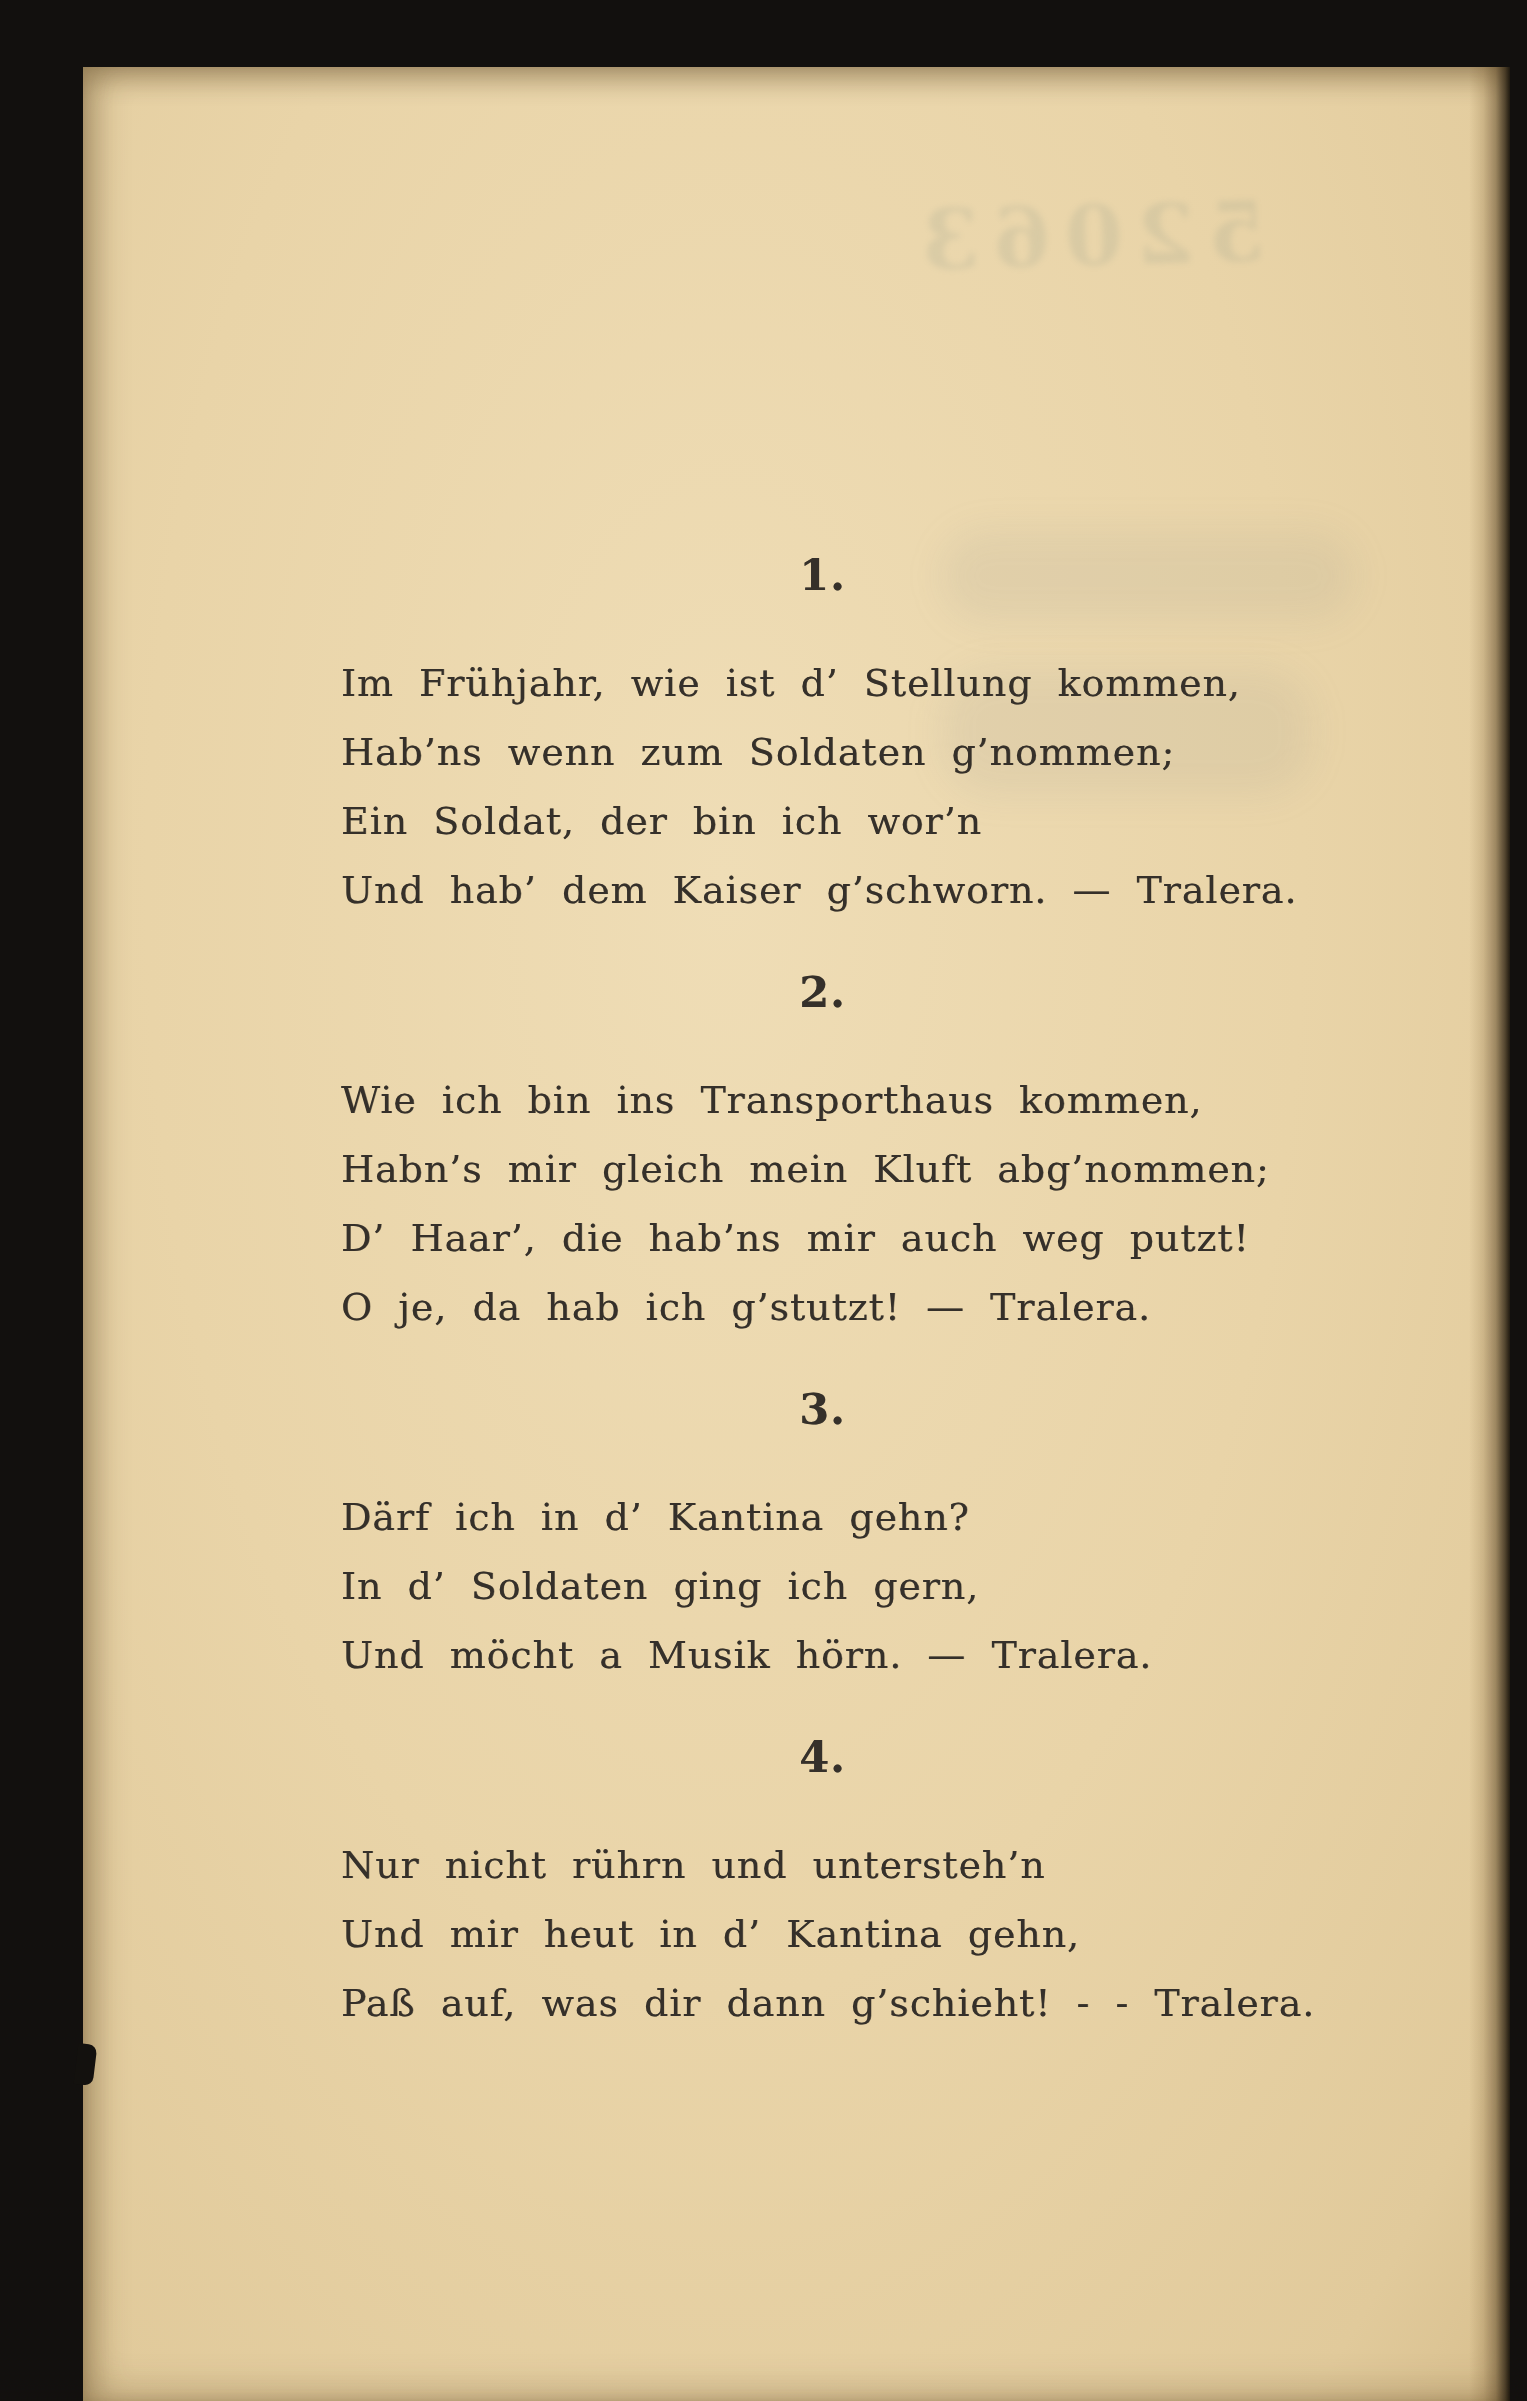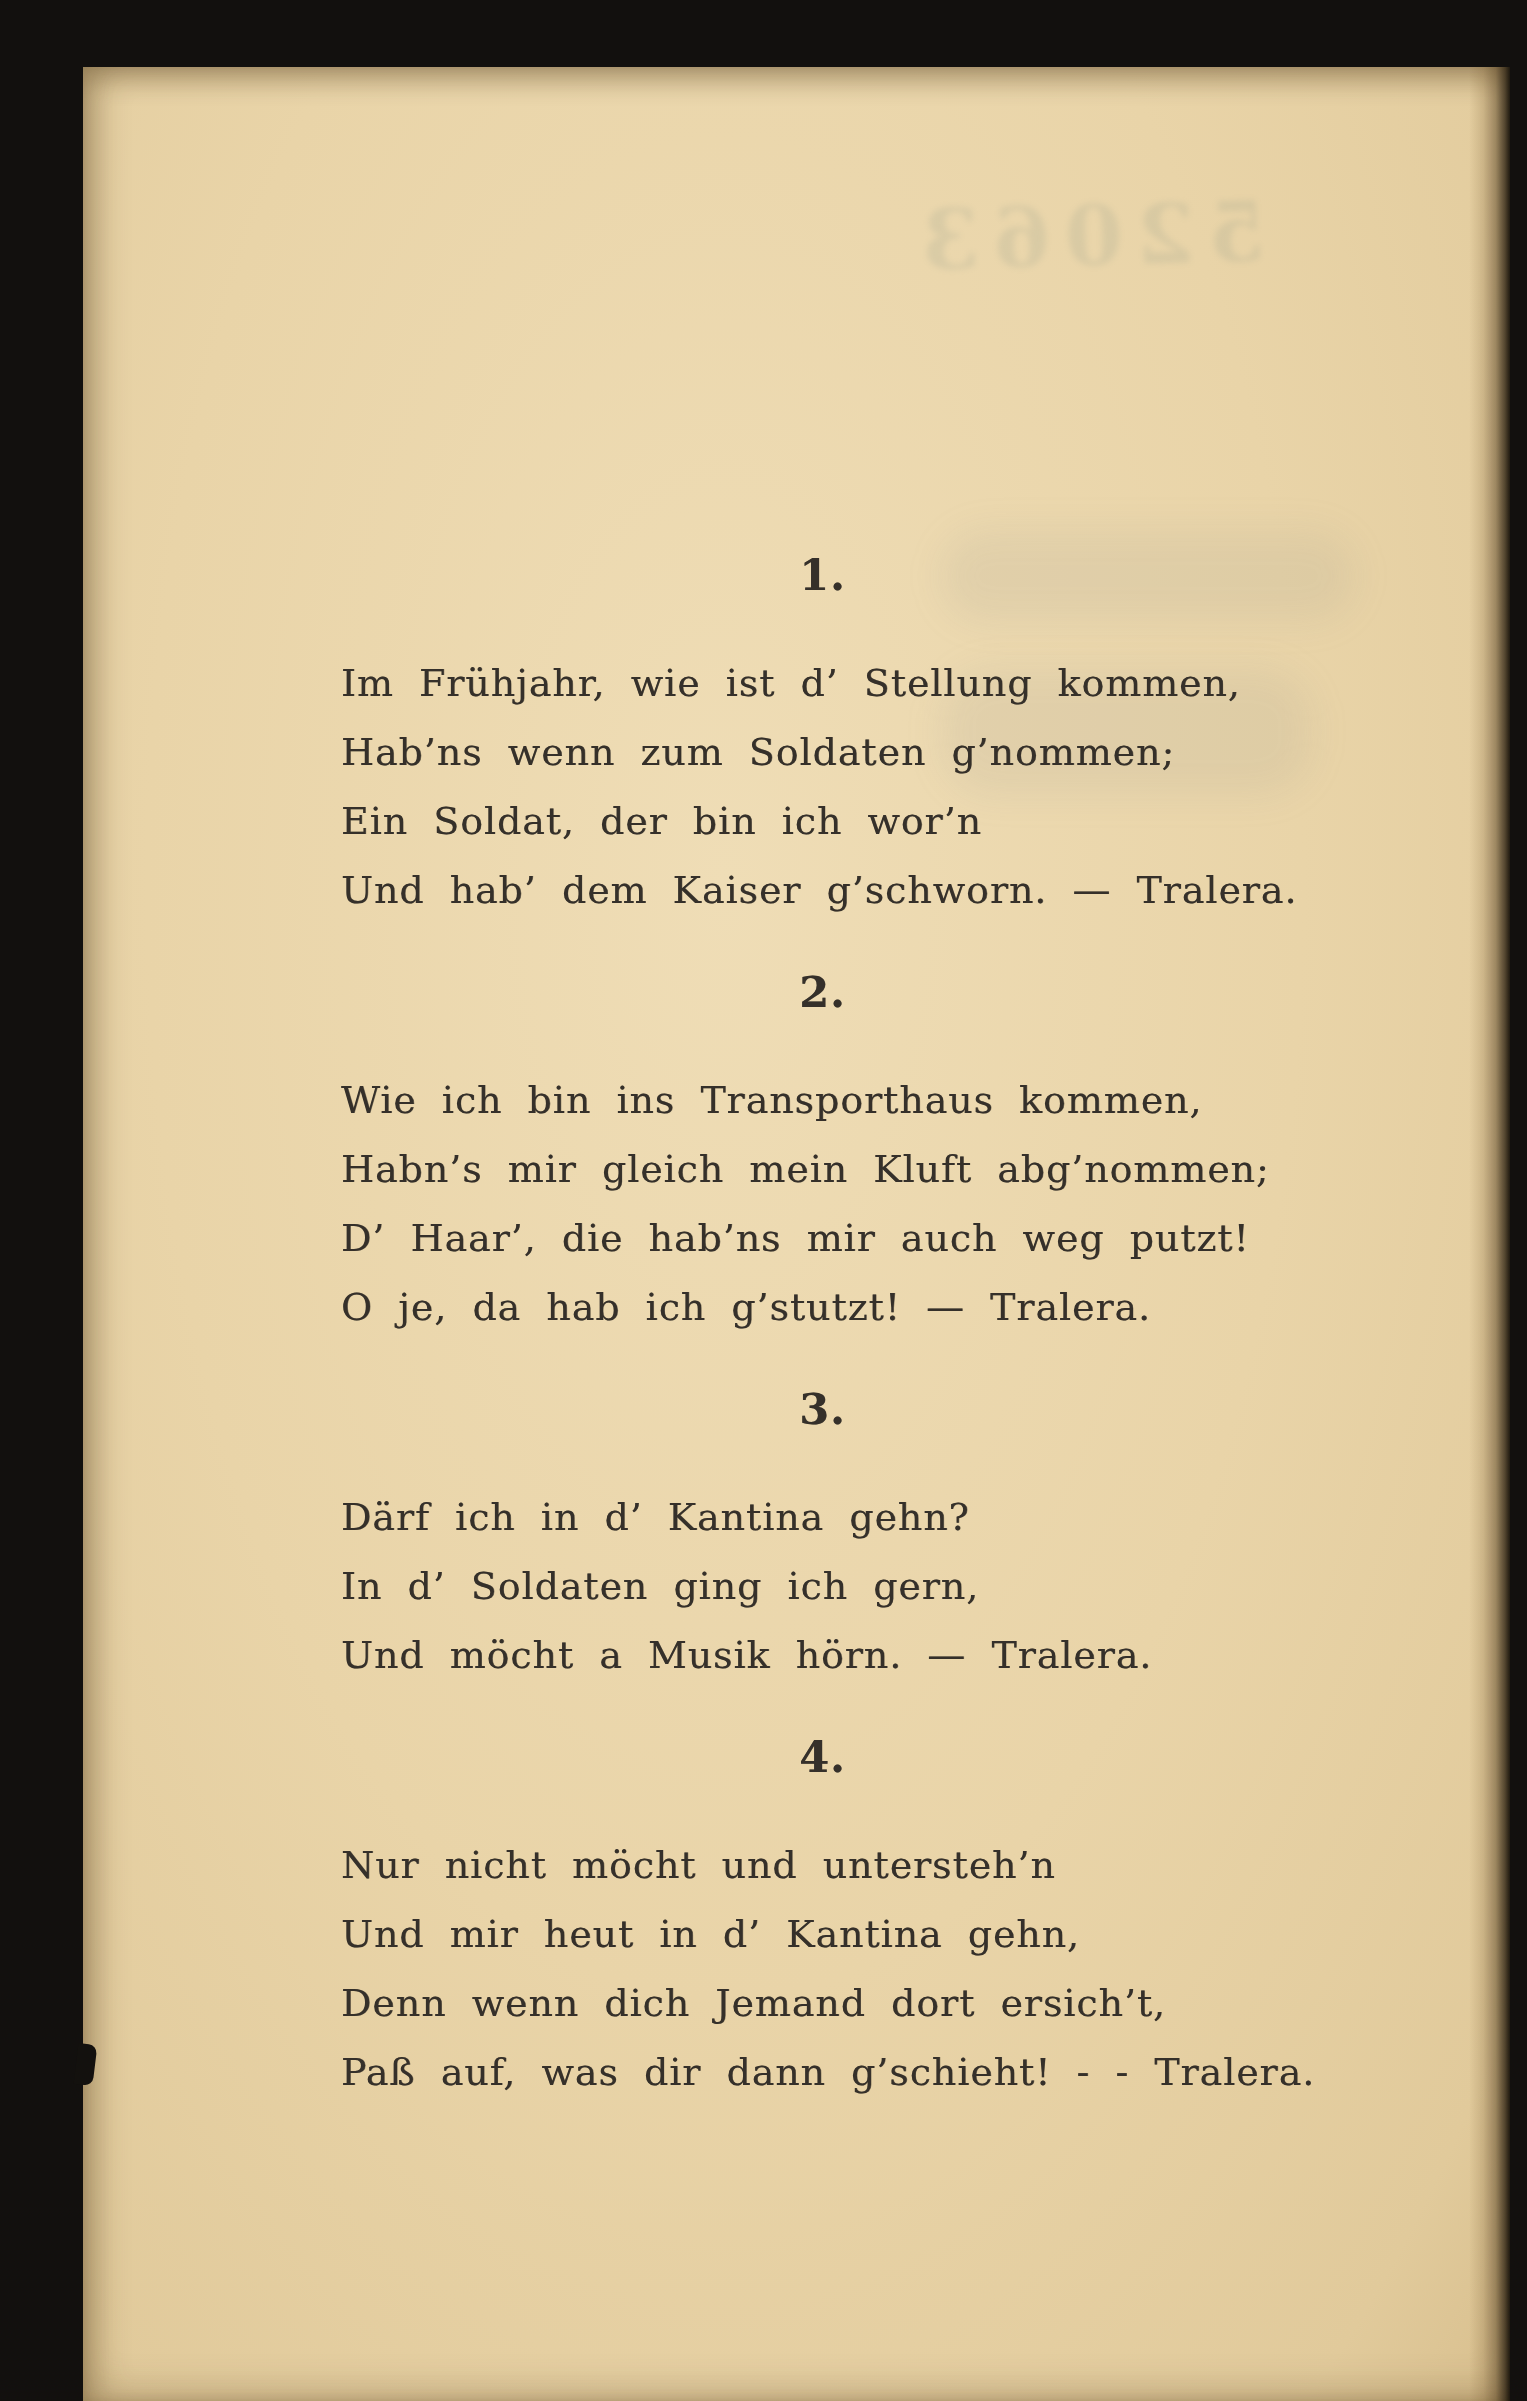--- a/index.html
+++ b/index.html
@@ -143,23 +143,22 @@
         <div class="stanza-lines">
           <div class="line">Därf ich in d’ Kantina gehn?</div>
           <div class="line">In d’ Soldaten ging ich gern,</div>
           <div class="line">Und möcht a Musik hörn. — Tralera.</div>
         </div>
       </div>
 
       <div class="stanza">
         <div class="stanza-number">4.</div>
         <div class="stanza-lines">
-          <div class="line">Nur nicht möcht und untersteh’n</div>
+          <div class="line">Nur nicht rührn und untersteh’n</div>
           <div class="line">Und mir heut in d’ Kantina gehn,</div>
-          <div class="line">Denn wenn dich Jemand dort ersich’t,</div>
           <div class="line">Paß auf, was dir dann g’schieht! - - Tralera.</div>
         </div>
       </div>
 
     </div>
 
     <div class="fold"></div>
   </div>
 </div>
 

